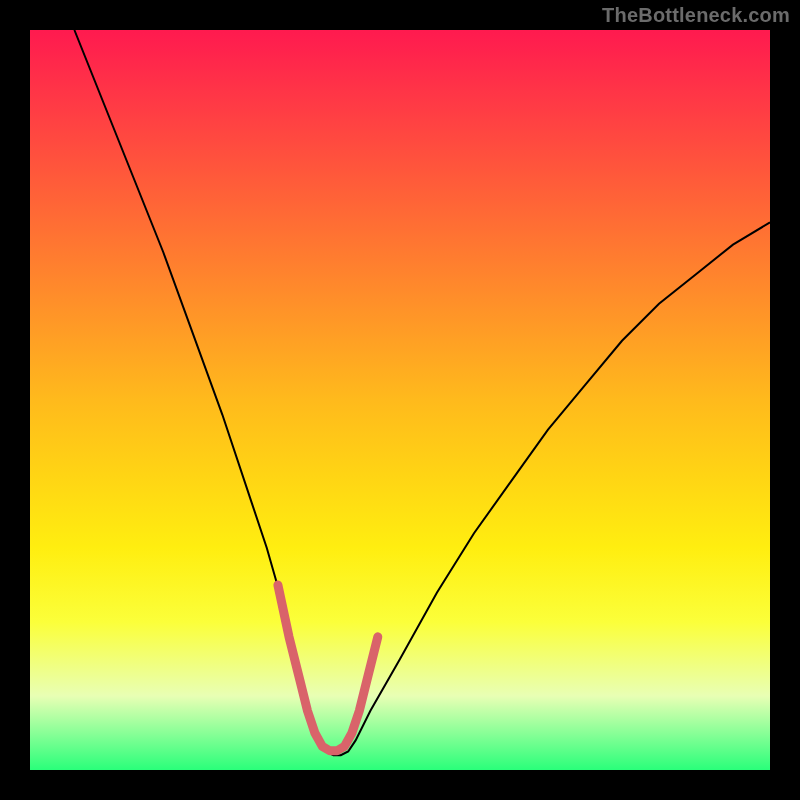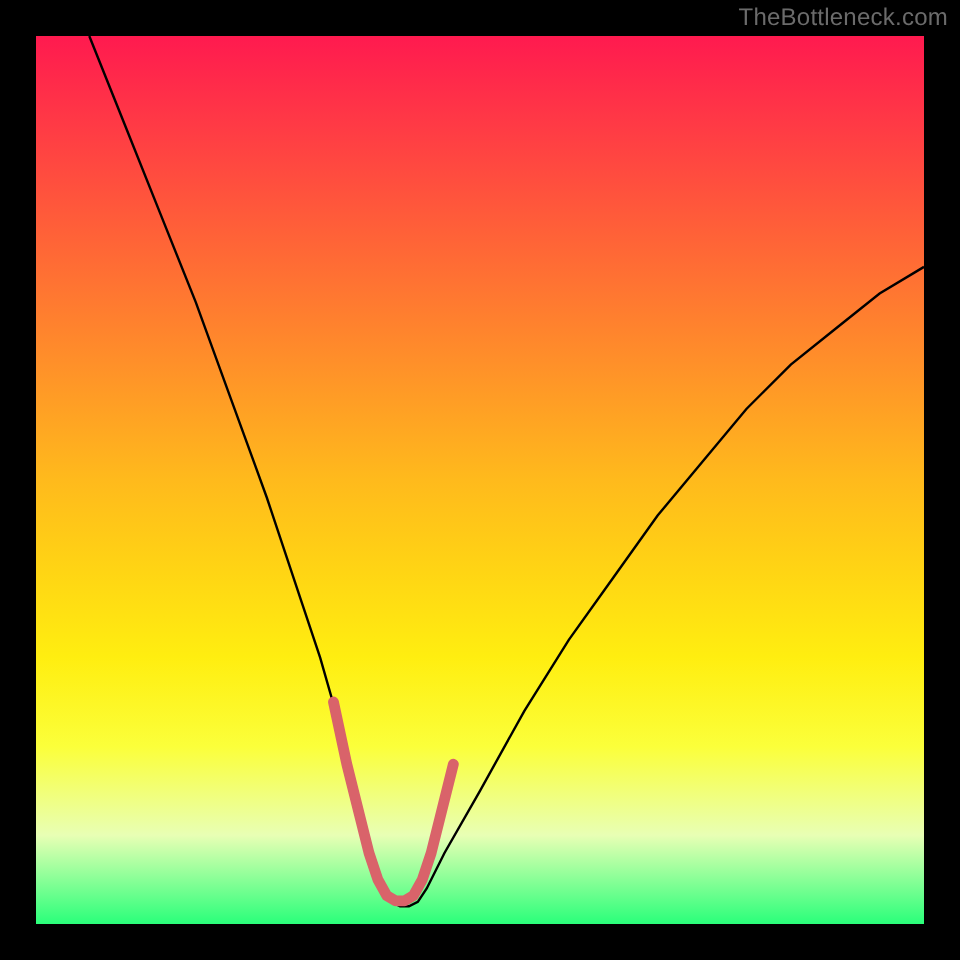--- a/index.html
+++ b/index.html
@@ -18,21 +18,21 @@
     width: 800px;
     height: 800px;
     background: #000;
   }
   .watermark {
     position: absolute;
     top: 4px;
     right: 10px;
     color: #6b6b6b;
     font-size: 20px;
-    font-weight: 400;
+    font-weight: 700;
     letter-spacing: 0.2px;
     z-index: 50;
   }
   .plot {
     position: absolute;
     left: 30px;
     top: 30px;
     width: 740px;
     height: 740px;
     background: linear-gradient(to bottom,

